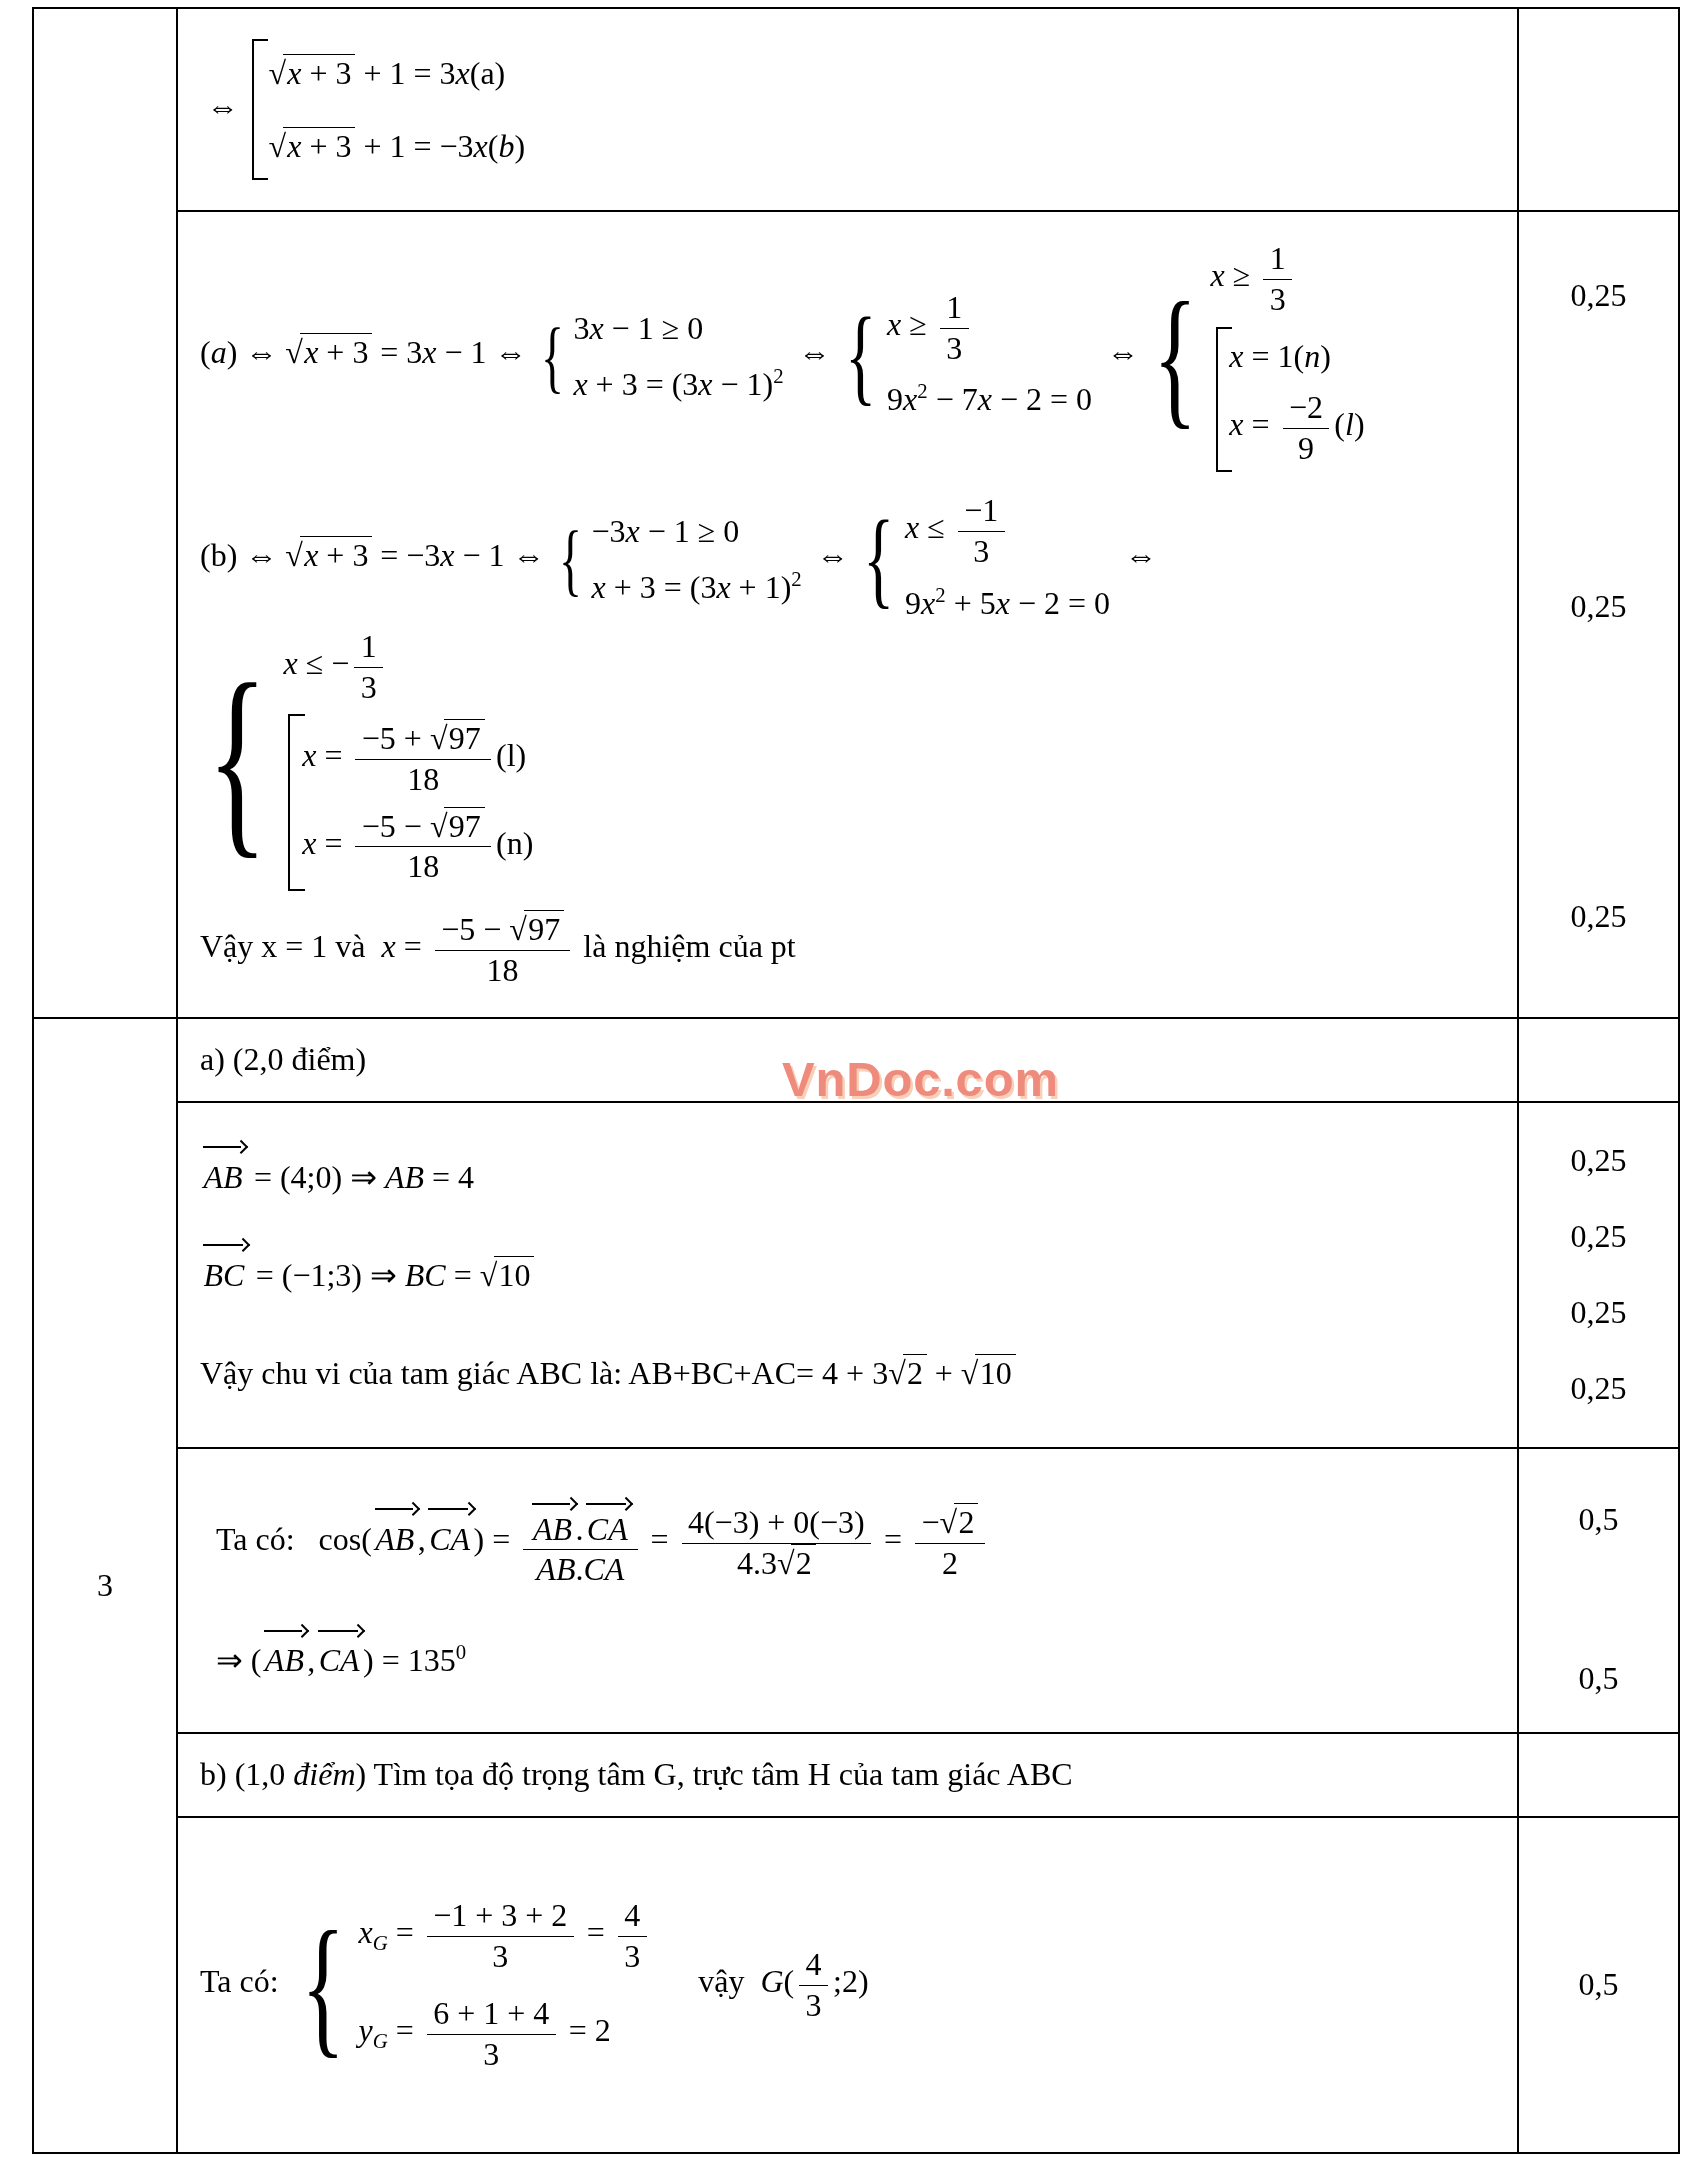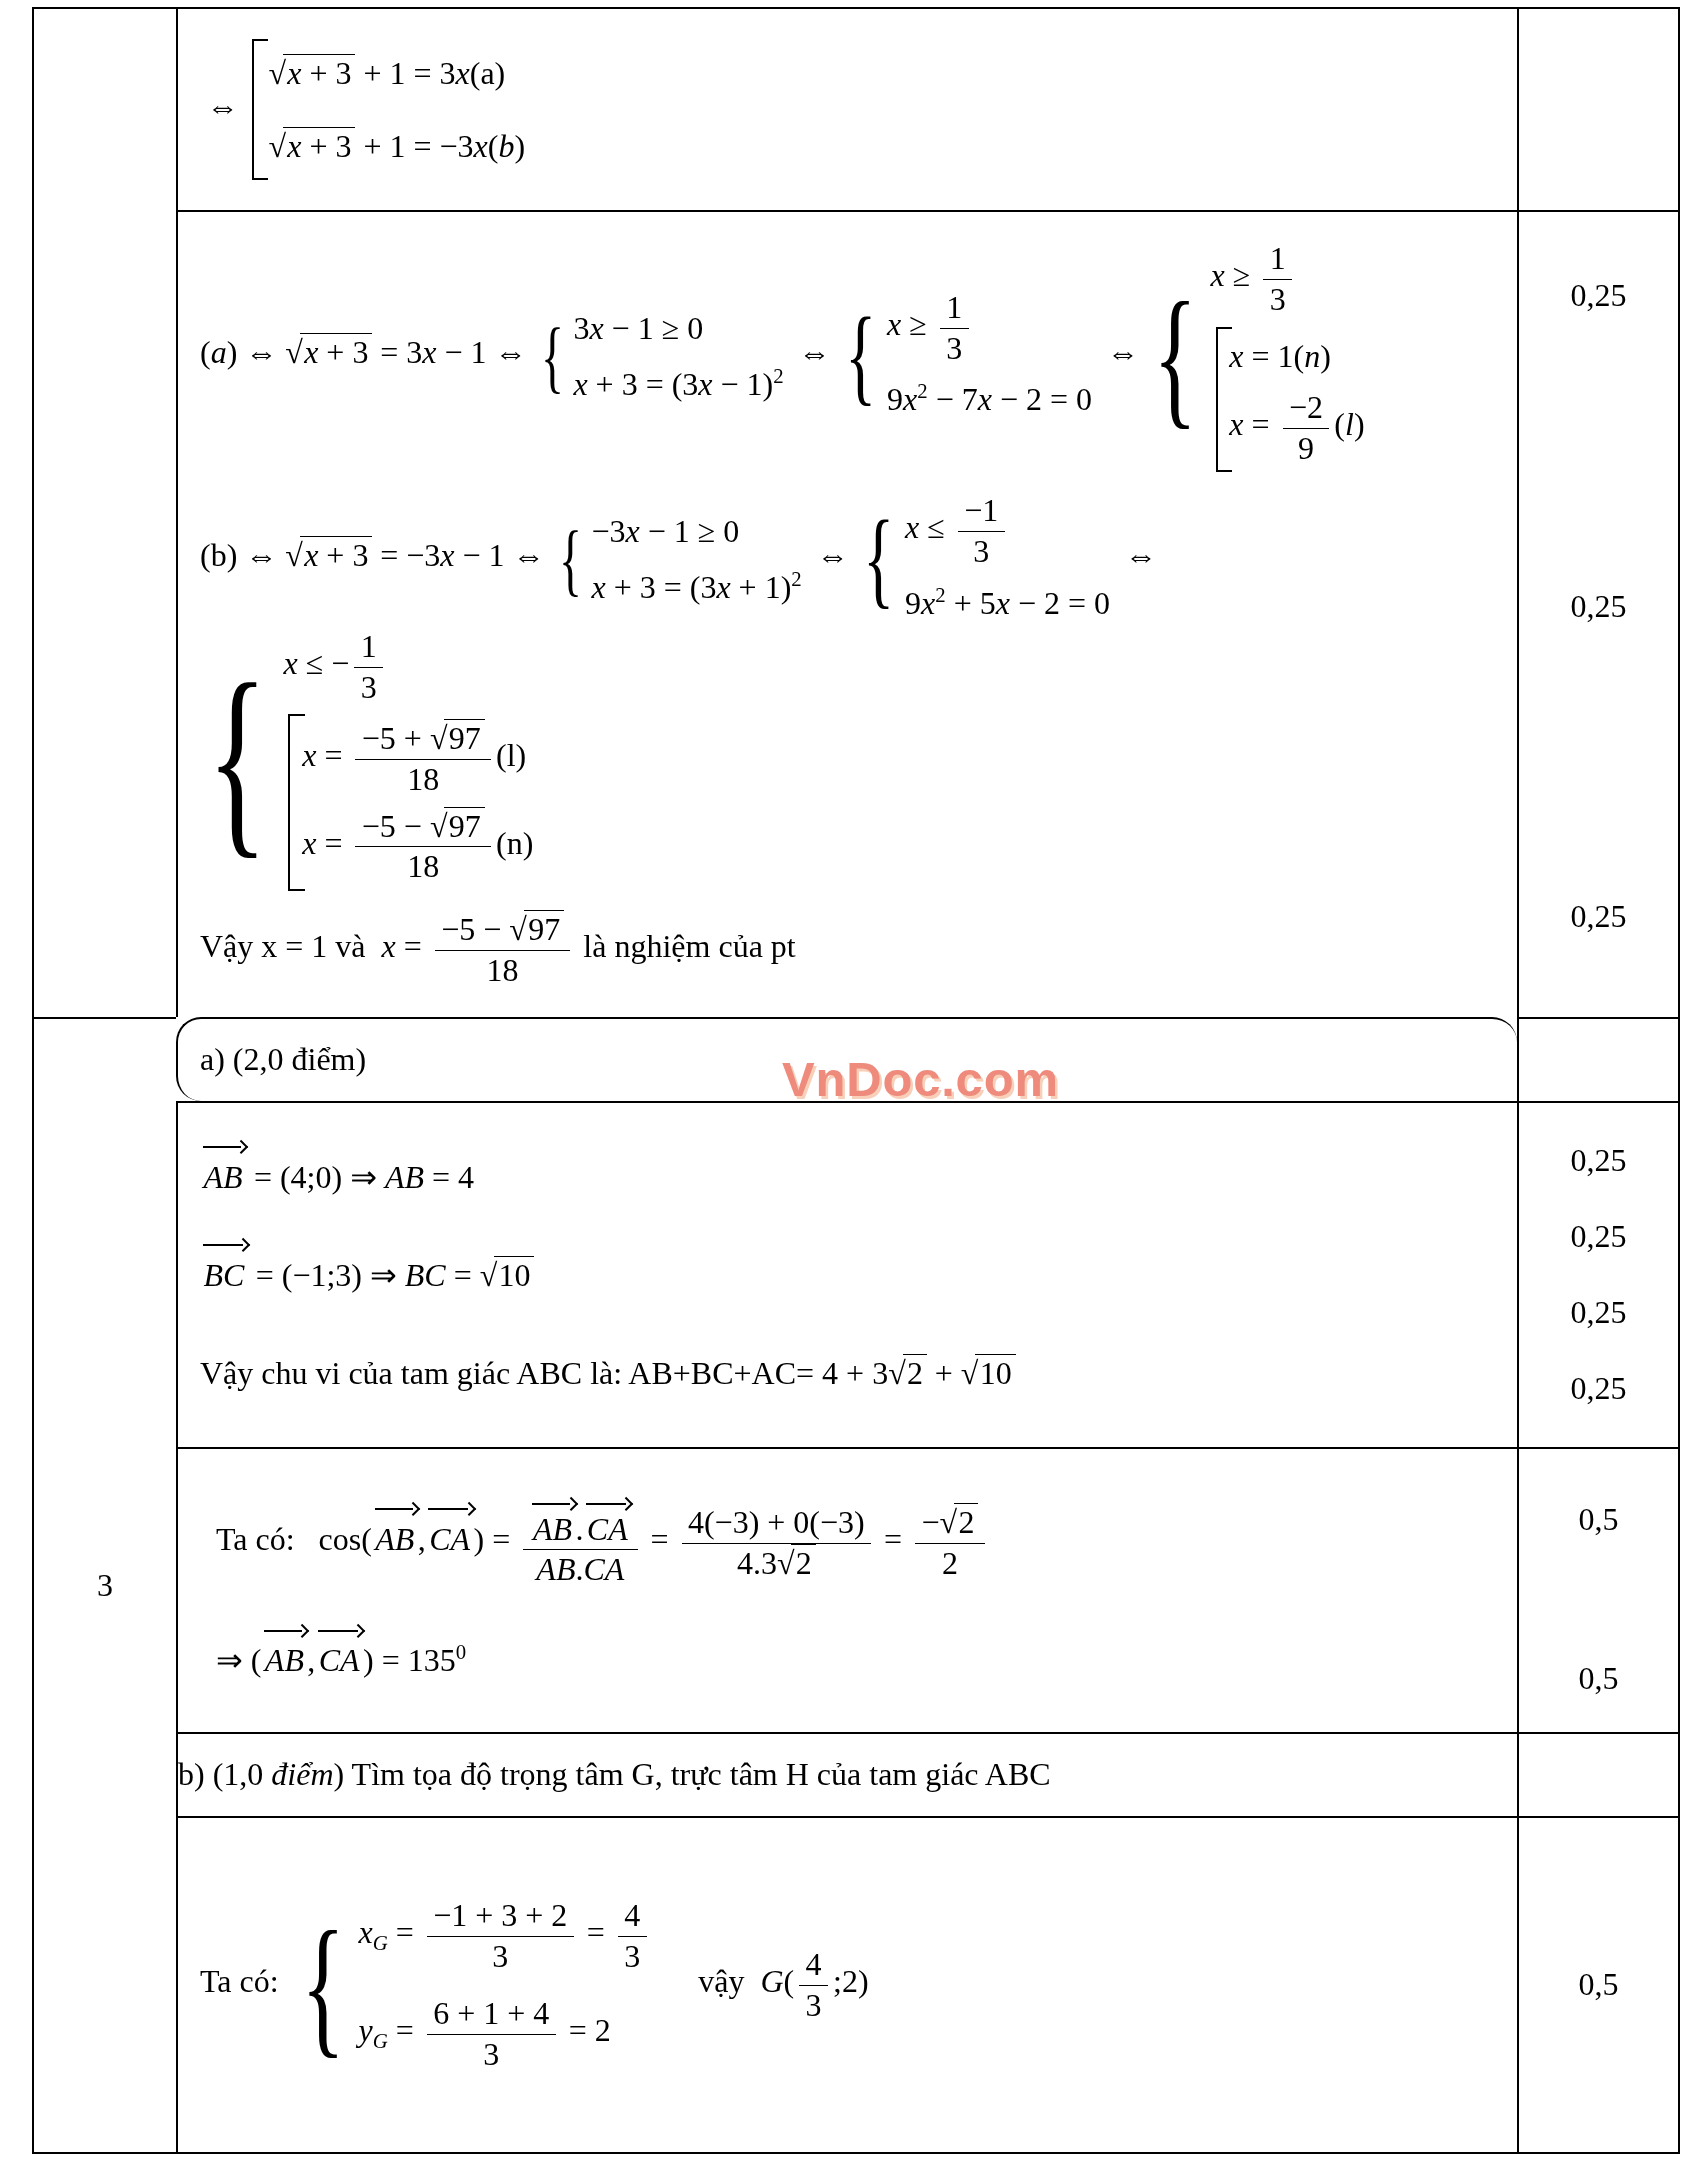--- a/index.html
+++ b/index.html
@@ -16,27 +16,27 @@
     border-right:2.5px solid #000;border-bottom:2.5px solid #000;
     background:#fff;
   }
   .cell{border-left:2.5px solid #000;border-top:2.5px solid #000;position:relative;box-sizing:border-box;}
   .lA{grid-column:1;grid-row:1/3;}
   .lB{grid-column:1;grid-row:3/8;display:flex;align-items:center;justify-content:center;}
   .cA{grid-column:2;grid-row:1;display:flex;align-items:center;padding-left:28.5px;}
   .pA{grid-column:3;grid-row:1;}
   .cB{grid-column:2;grid-row:2;display:flex;flex-direction:column;justify-content:space-evenly;padding:8.4px 8.4px 8.4px 22px;}
   .pB{grid-column:3;grid-row:2;}
-  .cC{grid-column:2;grid-row:3;display:flex;align-items:center;padding-left:22px;border-radius:25px;}
+  .cC{grid-column:2;grid-row:3;display:flex;align-items:center;padding-left:22px;}
   .pC{grid-column:3;grid-row:3;}
   .cD{grid-column:2;grid-row:4;display:flex;flex-direction:column;justify-content:space-evenly;padding-left:22px;}
   .pD{grid-column:3;grid-row:4;display:flex;flex-direction:column;justify-content:space-evenly;align-items:center;}
   .cE{grid-column:2;grid-row:5;display:flex;flex-direction:column;justify-content:space-evenly;padding-left:38px;}
   .pE{grid-column:3;grid-row:5;}
-  .cF{grid-column:2;grid-row:6;display:flex;align-items:center;}
+  .cF{grid-column:2;grid-row:6;display:flex;align-items:center;padding-left:22px;}
   .pF{grid-column:3;grid-row:6;}
   .cG{grid-column:2;grid-row:7;display:flex;align-items:center;padding-left:22px;}
   .pG{grid-column:3;grid-row:7;display:flex;align-items:center;justify-content:center;}
 
   .pt{position:absolute;left:50%;transform:translateX(-50%);white-space:nowrap;}
   .mline{display:block;line-height:1.5;}
 
   
   .frac{display:inline-flex;flex-direction:column;align-items:center;vertical-align:middle;margin:0 5px;text-align:center;}
   .frac .num{border-bottom:0.06em solid #000;padding:0 0.2em 0.04em;line-height:1.2;white-space:nowrap;}

